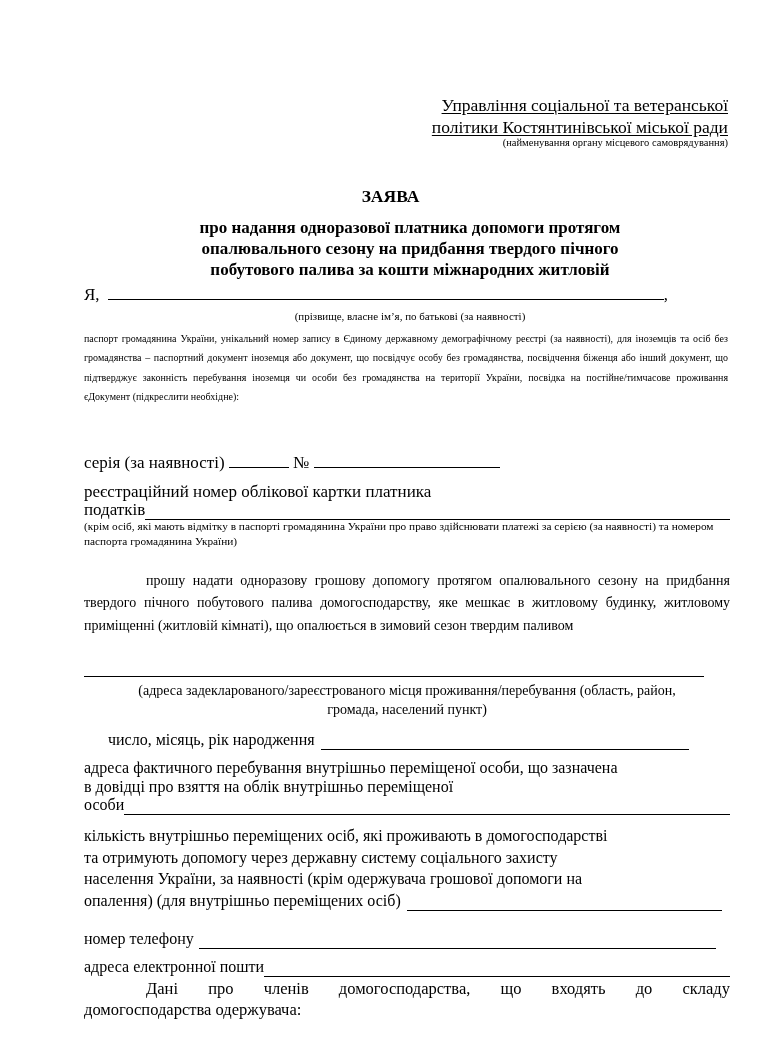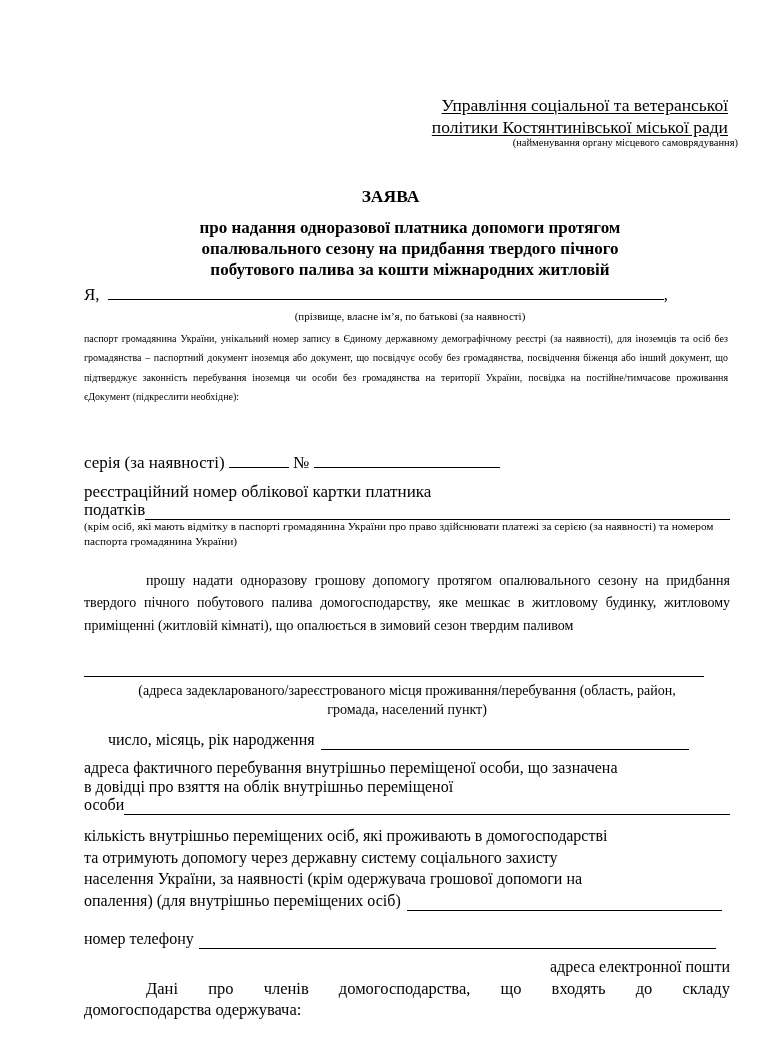--- a/index.html
+++ b/index.html
@@ -25,21 +25,21 @@
     
     .organ {
       right: 53px;
       top: 94px;
       text-align: right;
       font-size: 17.5px;
       line-height: 22px;
     }
     .organ .u { text-decoration: underline; text-underline-offset: 2px; }
     .organ-caption {
-      right: 43px;
+      right: 53px;
       top: 137px;
       font-size: 10.5px;
       text-align: left;
       padding-left: 26px;
     }
 
     .title {
       left: 0; width: 781px;
       top: 186px;
       text-align: center;
@@ -168,21 +168,21 @@
       <span>опалення) (для внутрішньо переміщених осіб)</span>
       <span class="blank" style="flex:1; margin-left:6px;"></span>
     </div>
   </div>
 
   <div class="abs line16" style="left:84px; top:929px; width:632px; display:flex; align-items:flex-end;">
     <span>номер телефону</span>
     <span class="blank" style="flex:1; margin-left:5px;"></span>
   </div>
 
-  <div class="abs line16" style="left:84px; top:957px; width:646px; display:flex; align-items:flex-end;flex-direction:column;">
+  <div class="abs line16" style="left:84px; top:957px; width:646px; display:flex; align-items:flex-end;">
     <span>адреса електронної пошти</span>
     <span class="blank" style="flex:1; border-bottom-width:1.5px;"></span>
   </div>
 
   <div class="abs household">
     <div class="justify" style="padding-left:62px;">Дані про членів домогосподарства, що входять до складу</div>
     <div>домогосподарства одержувача:</div>
   </div>
 
 </div>

